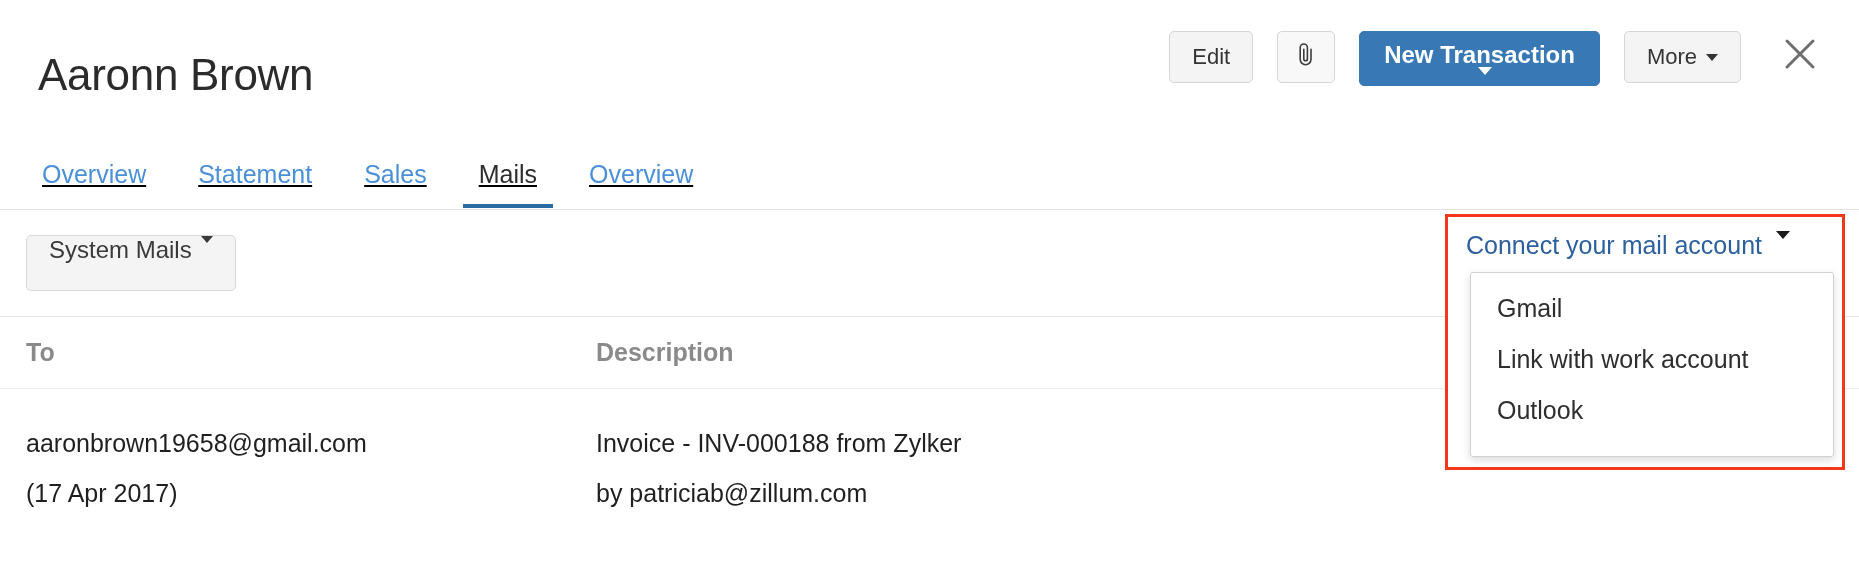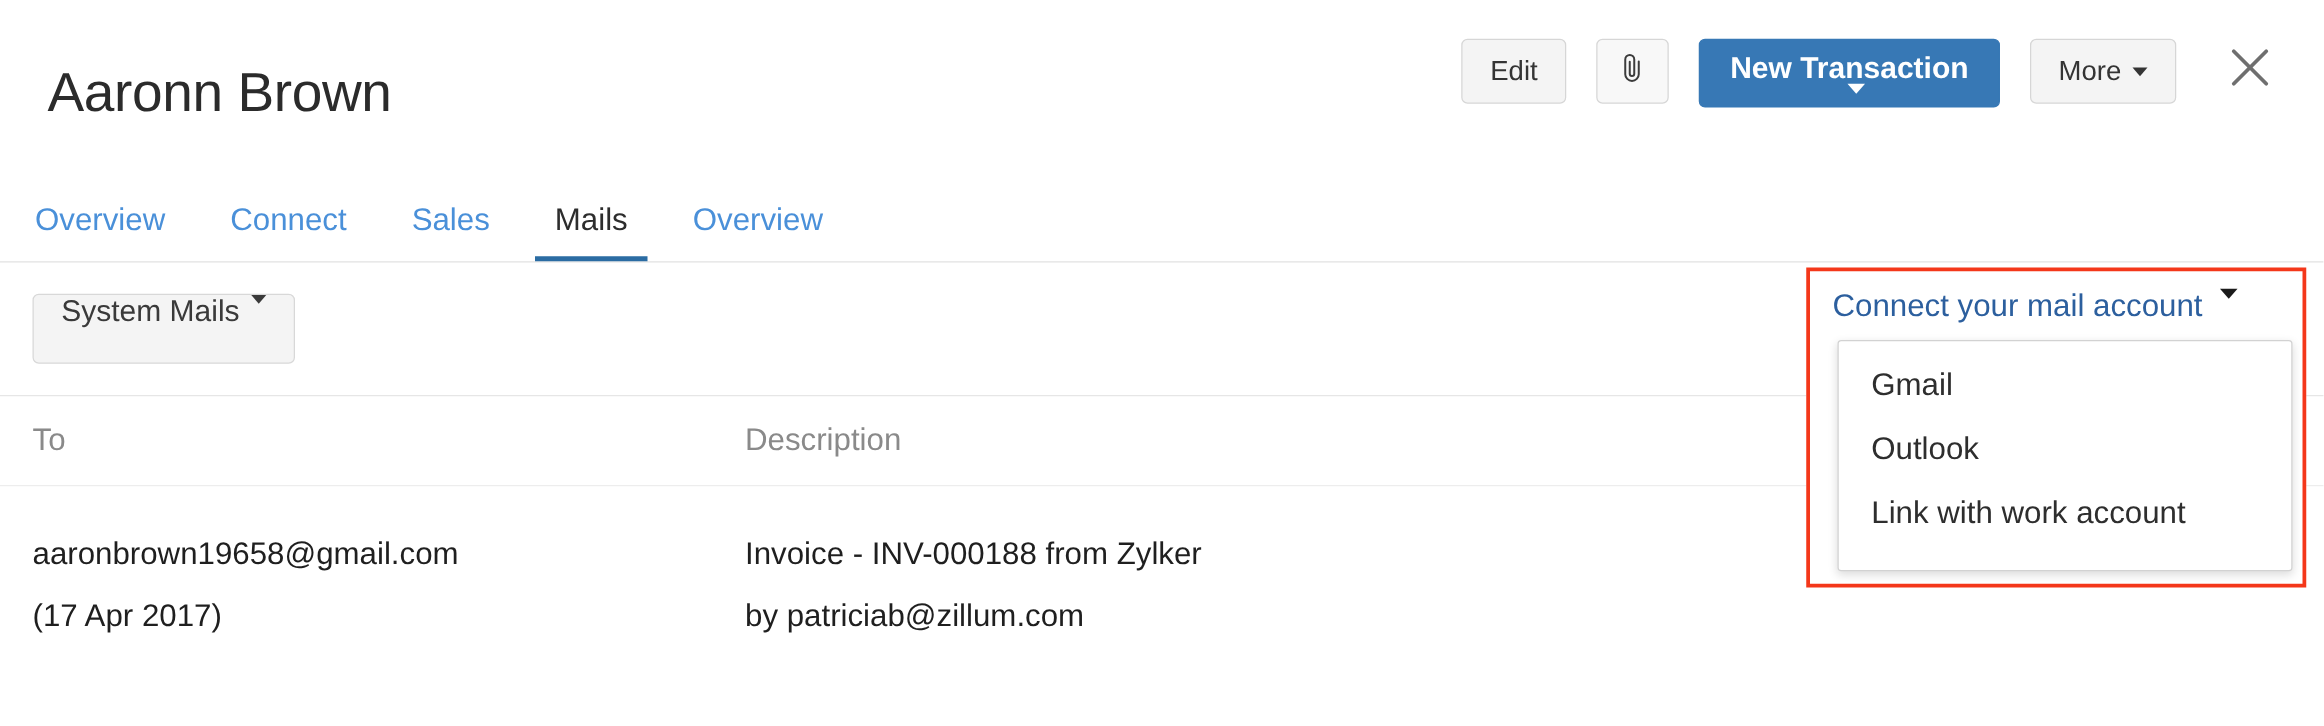--- a/index.html
+++ b/index.html
@@ -123,24 +123,25 @@
     display: inline-block;
     transform: rotate(0deg);
     font-size: 26px;
     color: #333;
   }
 
   
   .tabbar {
     position: relative;
     height: 62px;
-    padding-left: 12px;
-    display: flex;
-    align-items: flex-end;
+    padding-left: 26px;
+    display: flex;
+    align-items: center;
     border-bottom: 1px solid #e2e2e2;
+    text-decoration: underline;
   }
 
   .tab {
     font-size: 25px;
     color: #4a90d9;
     padding: 0 16px;
     height: 58px;
     display: flex;
     align-items: center;
     cursor: pointer;
@@ -240,20 +241,21 @@
     align-items: center;
     height: 72px;
     border-bottom: 1px solid #ededed;
     padding: 0 26px;
   }
 
   .th {
     font-size: 25px;
     color: #8a8a8a;
     white-space: nowrap;
+    font-weight: bold;
   }
 
   .col-to   { width: 570px; flex: 0 0 570px; }
   .col-desc { flex: 1 1 auto; }
 
   .table-row {
     display: flex;
     align-items: flex-start;
     padding: 30px 26px 0 26px;
   }
@@ -302,42 +304,42 @@
           <line x1="4" y1="4" x2="30" y2="30" stroke="#6f6f6f" stroke-width="3" stroke-linecap="round"></line>
           <line x1="30" y1="4" x2="4" y2="30" stroke="#6f6f6f" stroke-width="3" stroke-linecap="round"></line>
         </svg>
       </div>
 
     </div>
   </div>
 
   <div class="tabbar">
     <div class="tab">Overview</div>
-    <div class="tab">Connect</div>
+    <div class="tab">Statement</div>
     <div class="tab">Sales</div>
     <div class="tab active">Mails</div>
     <div class="tab">Overview</div>
   </div>
 
   <div class="toolbar">
 
     <div class="filter-btn">
       <span>System Mails</span>
       <span class="caret caret-sm"></span>
     </div>
 
     <div class="connect-wrap">
       <div class="connect-link">
         <span>Connect your mail account</span>
         <span class="caret"></span>
       </div>
       <div class="dropdown-menu">
         <div class="dropdown-item">Gmail</div>
+        <div class="dropdown-item">Link with work account</div>
         <div class="dropdown-item">Outlook</div>
-        <div class="dropdown-item">Link with work account</div>
       </div>
     </div>
 
   </div>
 
   <div class="table">
 
     <div class="table-head">
       <div class="th col-to">To</div>
       <div class="th col-desc">Description</div>

